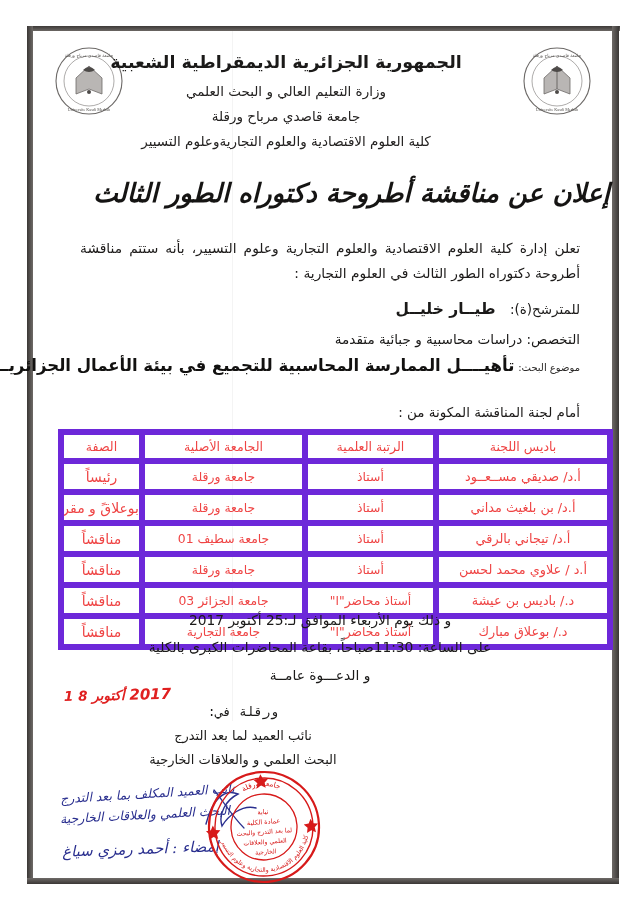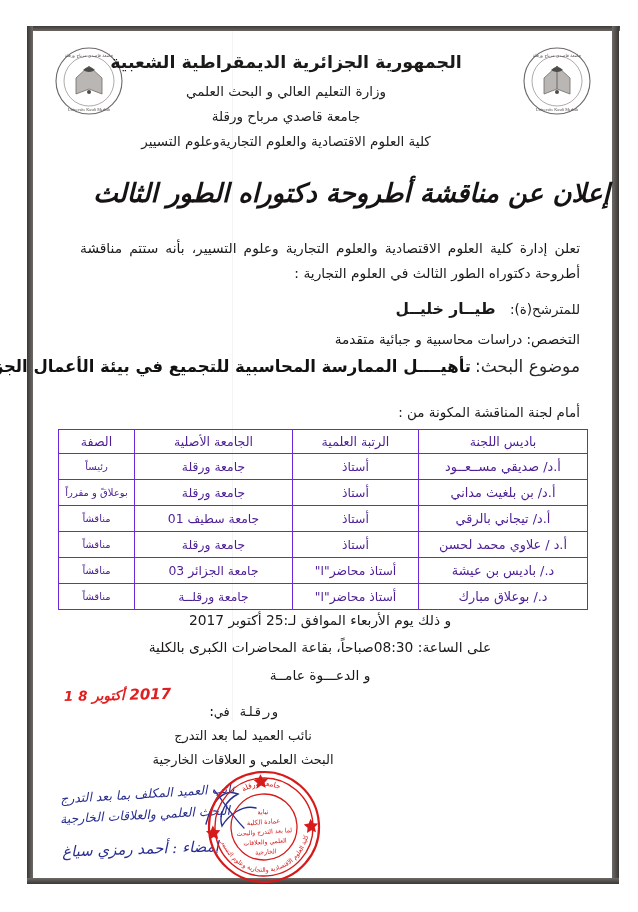--- a/index.html
+++ b/index.html
@@ -115,21 +115,21 @@
   .f-topic     { top: 356px; font-size: 12px; }
 
   .f-label { font-size: 13.5px; }
   .f-value-bold {
     font-size: 15.5px;
     font-weight: bold;
     letter-spacing: 1.6px;
     padding-right: 10px;
   }
   .f-value-plain { font-size: 13.6px; }
-  .f-topic .f-label-small { font-size: 17px; color: #2a2827; }
+  .f-topic .f-label-small { font-size: 10px; color: #2a2827; }
   .f-topic .f-topic-value {
     font-size: 16.5px;
     font-weight: bold;
     letter-spacing: 0.2px;
     color: #121110;
   }
 
   .committee-lead {
     position: absolute;
     right: 58px; top: 404px;
@@ -142,38 +142,38 @@
   .jury-table {
     position: absolute;
     left: 58px; top: 429px;
     width: 525px;
     border-collapse: collapse;
     direction: rtl;
     table-layout: fixed;
   }
   .jury-table th,
   .jury-table td {
-    border: 1px solid #6d28d9;
+    border: 6px solid #6d28d9;
     text-align: center;
-    color: #4c1d95;
+    color: #ef4444;
     font-weight: normal;
     padding: 0;
     height: 25px;
     vertical-align: middle;
     overflow: hidden;
     white-space: nowrap;
   }
   .jury-table th { font-size: 12.6px; height: 23px; }
   .jury-table td { font-size: 12.4px; }
   .col-name  { width: 168px; }
   .col-rank  { width: 125px; }
   .col-univ  { width: 157px; }
   .col-role  { width: 75px; }
   .jury-table td.c-name { font-size: 12.8px; }
-  .jury-table td.c-role { font-size: 10px; }
+  .jury-table td.c-role { font-size: 14px; }
 
   
   .closing {
     position: absolute;
     left: 33px;
     width: 574px;
     text-align: center;
     direction: rtl;
     color: #1b1a19;
   }
@@ -353,39 +353,39 @@
       </tr>
       <tr>
         <td class="c-name">د./ باديس بن عيشة</td>
         <td>أستاذ محاضر"ا"</td>
         <td>جامعة الجزائر 03</td>
         <td class="c-role">مناقشاً</td>
       </tr>
       <tr>
         <td class="c-name">د./ بوعلاق مبارك</td>
         <td>أستاذ محاضر"ا"</td>
-        <td>جامعة ورقلــة</td>
+        <td>جامعة التجارية</td>
         <td class="c-role">مناقشاً</td>
       </tr>
     </tbody>
   </table>
 
   <div class="closing cl-1">و ذلك يوم الأربعاء الموافق لـ:25 أكتوبر 2017</div>
-  <div class="closing cl-2">على الساعة: 08:30صباحاً، بقاعة المحاضرات الكبرى بالكلية</div>
+  <div class="closing cl-2">على الساعة: 11:30صباحاً، بقاعة المحاضرات الكبرى بالكلية</div>
   <div class="closing cl-3">و الدعـــوة عامــة</div>
 
   <div class="red-date">
     <span class="rd-year">2017</span>
     <span>أكتوبر</span>
     <span>8 1</span>
   </div>
 
   <div class="sig-block sg-1">ورقلة في:</div>
   <div class="sig-block sg-2">نائب العميد لما بعد التدرج</div>
-  <div class="sig-block sg-3">البحث العلمي و العلاقات الخارجية</div>
+  <div class="sig-block sg-3">البحث العلمي و والعلاقات الخارجية</div>
 
   <div class="hand hand-1">نائب العميد المكلف بما بعد التدرج</div>
   <div class="hand hand-2">البحث العلمي والعلاقات الخارجية</div>
   <div class="hand hand-sign">إمضاء : أحمد رمزي سياغ</div>
 
   <svg class="scribble" viewBox="0 0 70 52">
     <path d="M8 44 C14 20, 26 8, 40 14 C28 20, 20 34, 24 46 C30 36, 44 24, 58 28" fill="none" stroke="#2a2f8f" stroke-width="1.4" stroke-linecap="round"></path>
     <path d="M16 10 C26 22, 34 36, 46 48" fill="none" stroke="#2a2f8f" stroke-width="1.2" stroke-linecap="round"></path>
   </svg>
 

